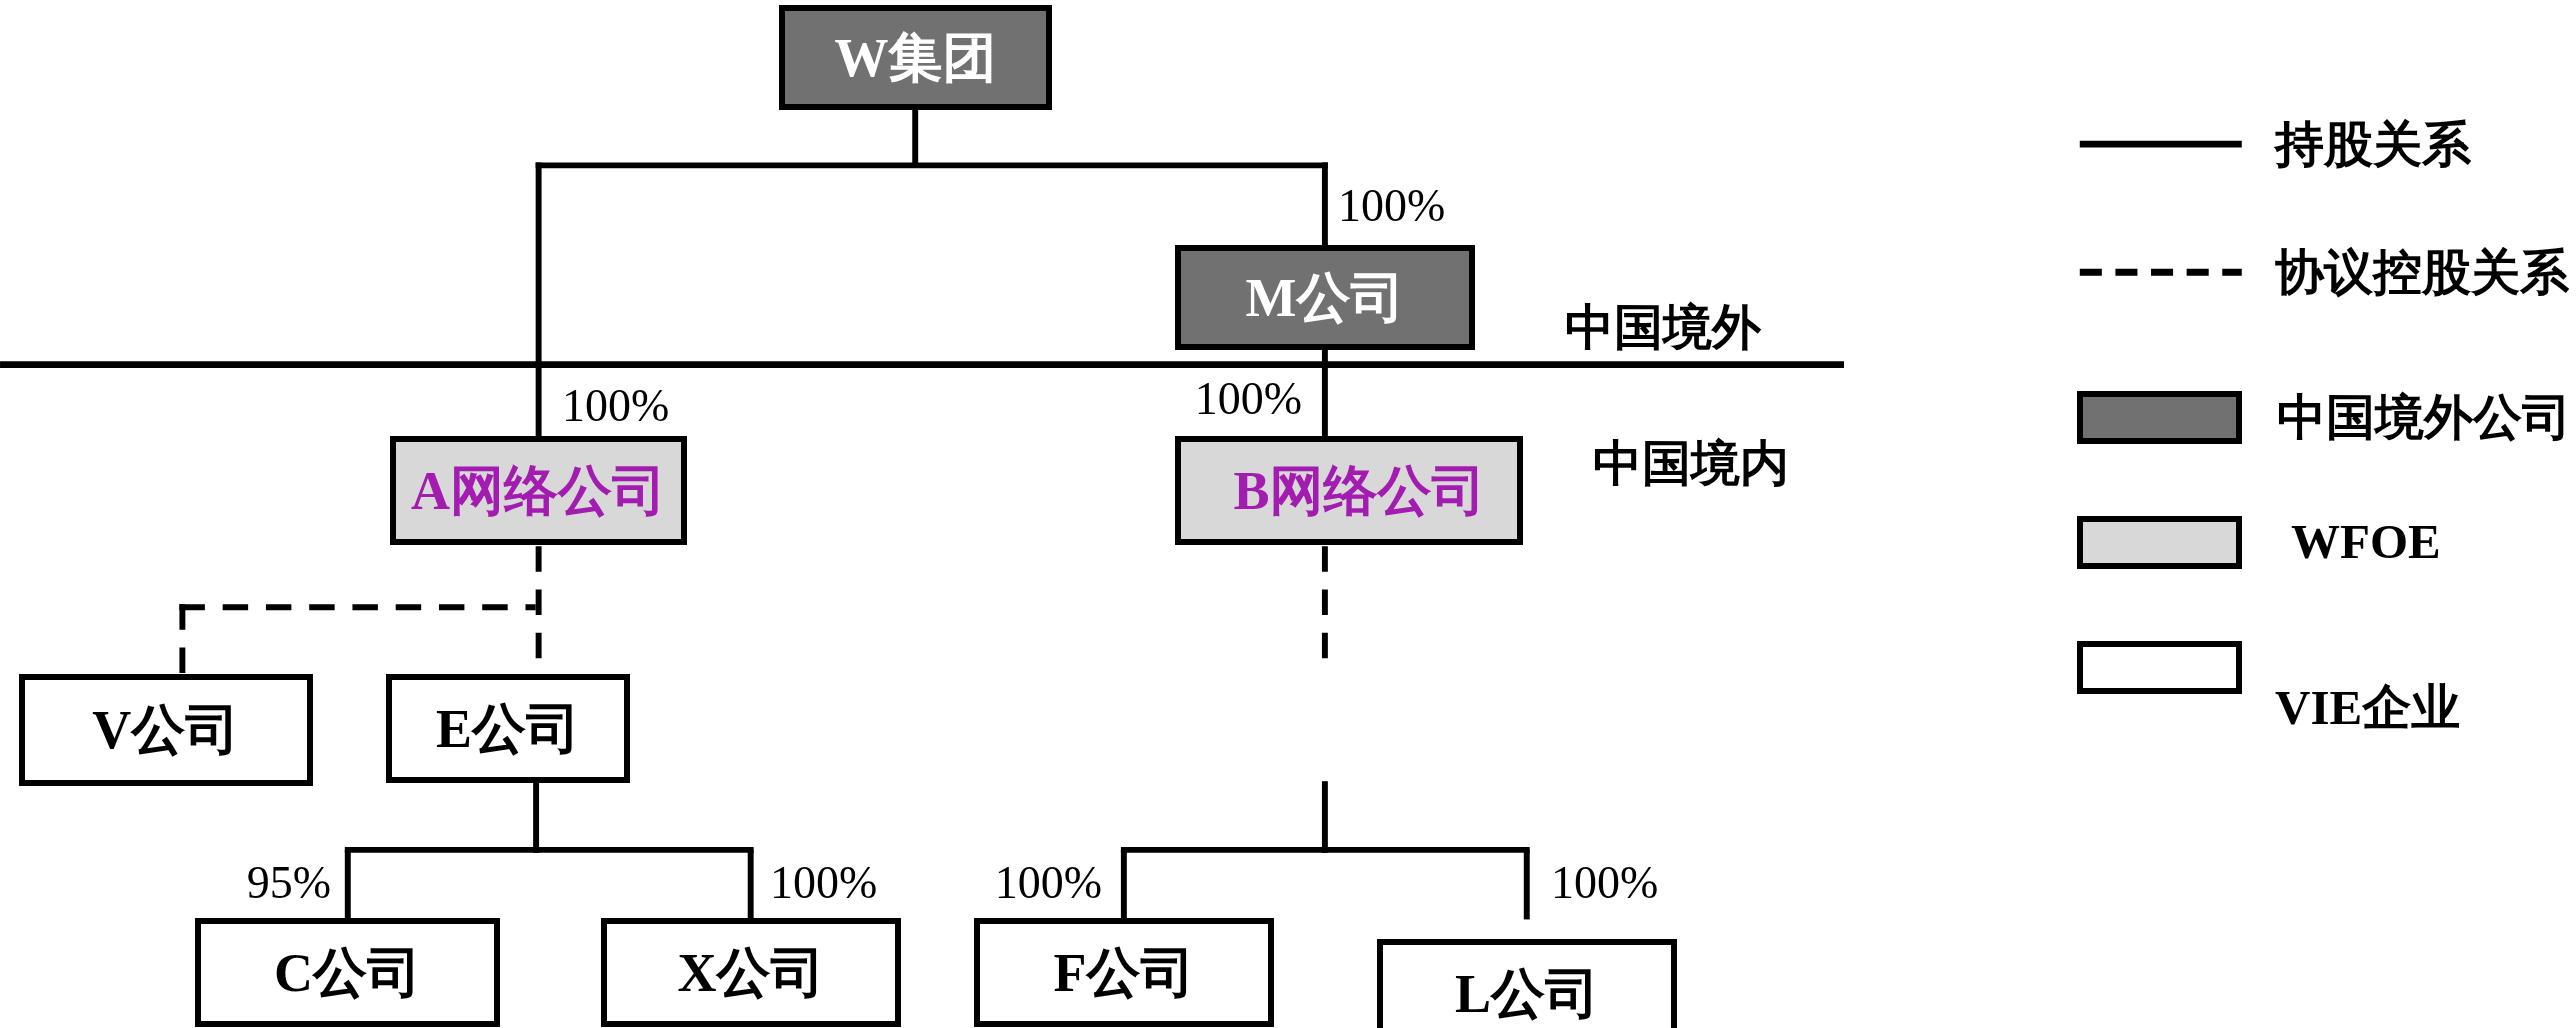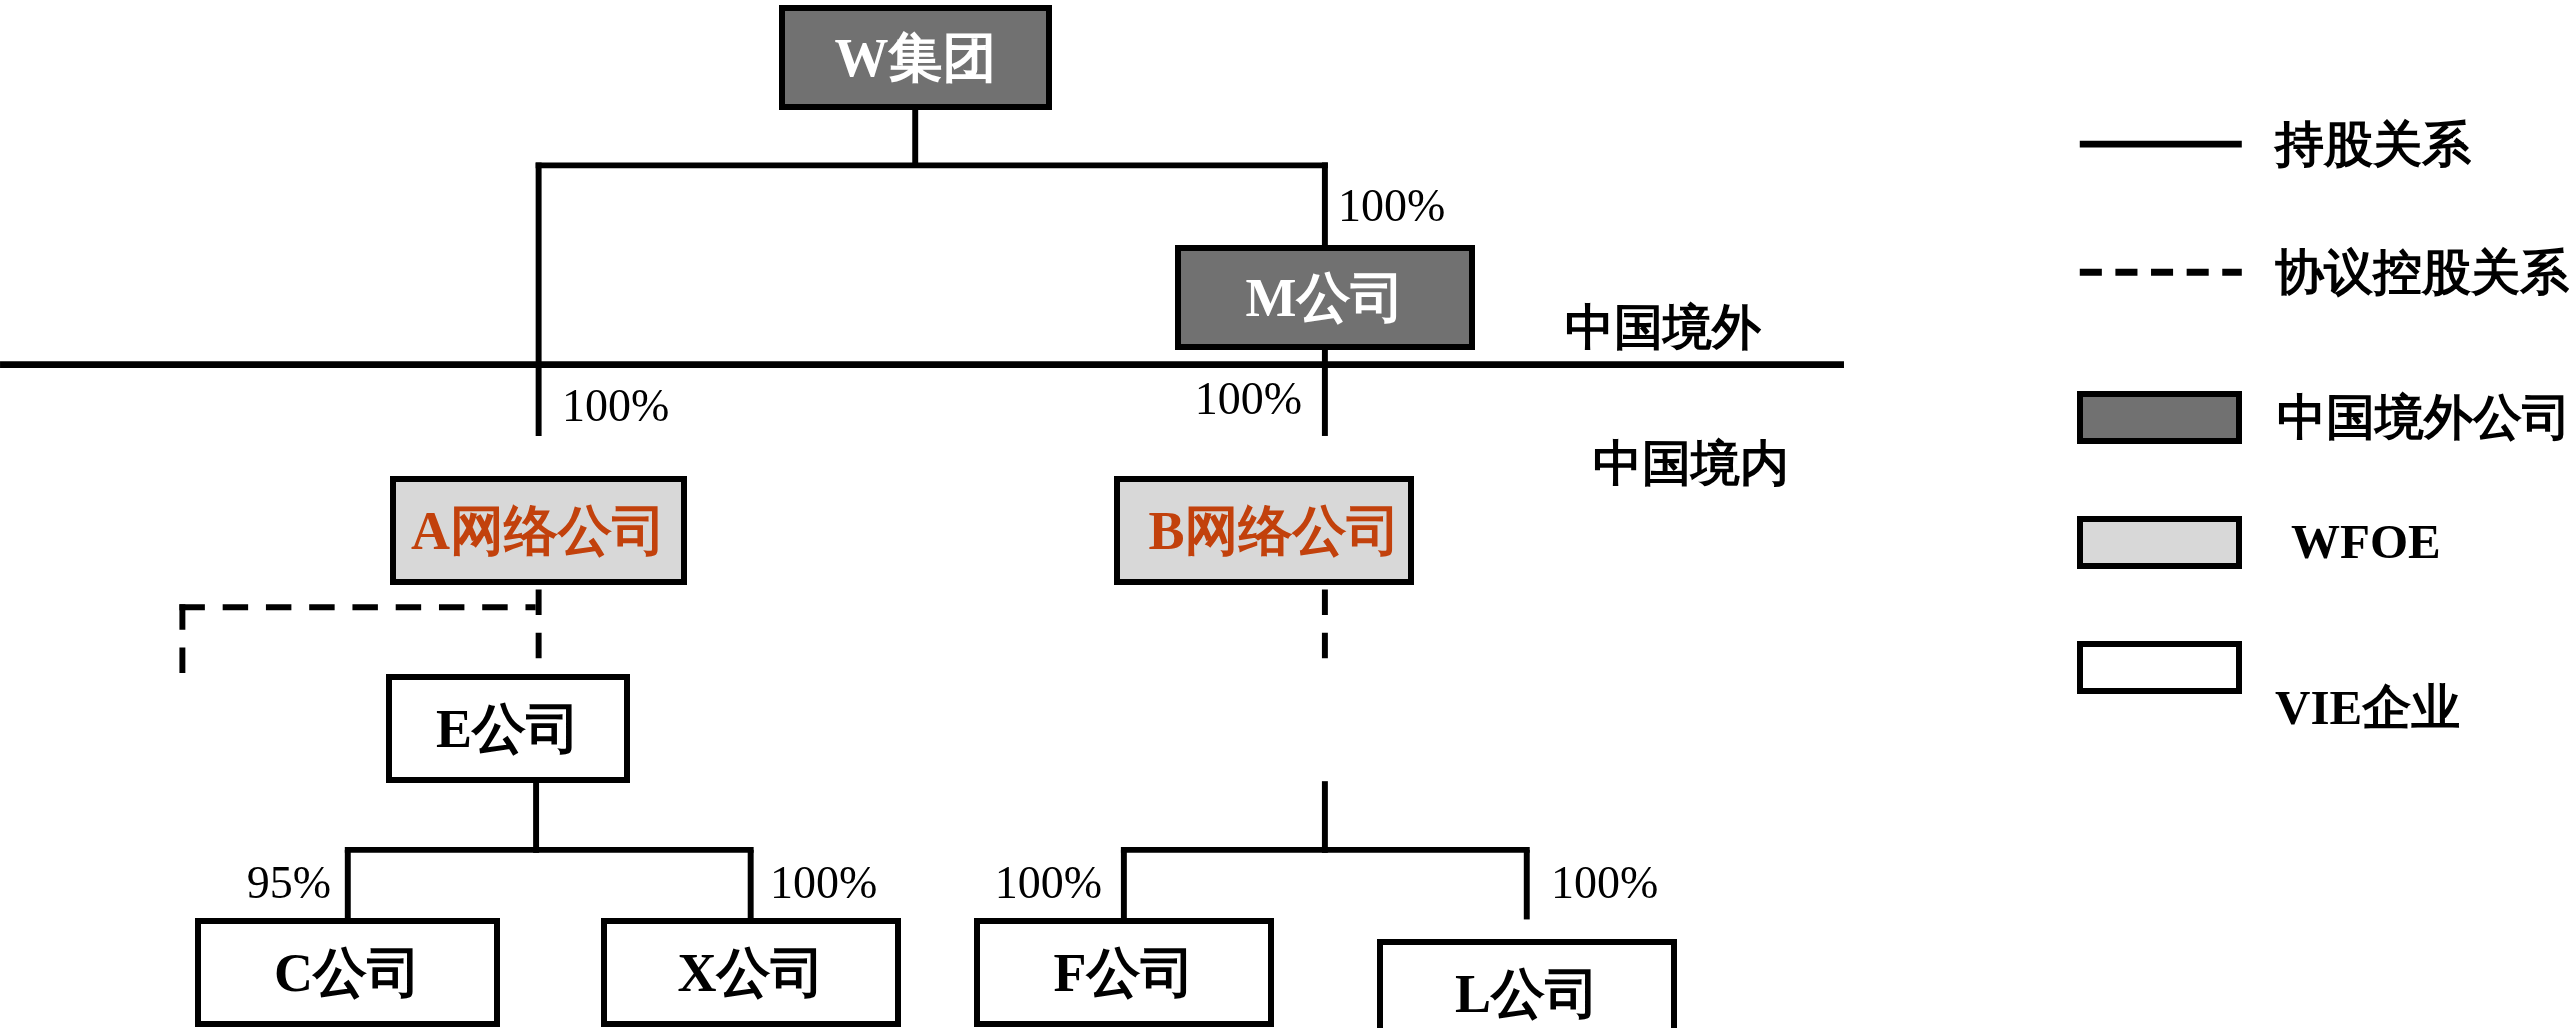--- a/index.html
+++ b/index.html
@@ -23,21 +23,21 @@
   #wires{position:absolute;left:0;top:0;width:2576px;height:1028px;}
   .node{
     position:absolute;
     border:6.8px solid var(--line);
     display:flex;align-items:center;justify-content:center;
     font-size:54px;font-weight:bold;line-height:1;
     background:var(--vie-fill);color:#000;
     white-space:nowrap;
   }
   .node.offshore{background:var(--offshore-fill);color:var(--offshore-text);}
-  .node.wfoe{background:var(--wfoe-fill);color:#c2410c;margin-top:40px;}
+  .node.wfoe{background:var(--wfoe-fill);color:#a21caf;}
   .pct{
     position:absolute;
     font-size:46px;font-weight:normal;color:#000;line-height:1;
     white-space:nowrap;
   }
   .pct.right{text-align:right;}
   .region-label{
     position:absolute;
     font-size:49px;font-weight:bold;color:#000;line-height:1.15;
     white-space:nowrap;
@@ -87,22 +87,23 @@
     <line x1="2452" y1="170" x2="2643" y2="170" stroke="var(--line)" stroke-width="8"></line>
     <line x1="2452" y1="321" x2="2643" y2="321" stroke="var(--line)" stroke-width="8" stroke-dasharray="26 16"></line>
   </svg>
 
   <div class="node offshore" style="left:779px;top:5.1px;width:273px;height:105px;">W集团</div>
 
   <div class="node offshore" style="left:1175px;top:245px;width:300px;height:105px;">M公司</div>
 
   <div class="node wfoe" style="left:390px;top:436px;width:297px;height:109px;">A网络公司</div>
 
-  <div class="node wfoe" style="left:1114px;top:436px;width:300px;height:109px;padding-left:21px;">B网络公司</div>
+  <div class="node wfoe" style="left:1175px;top:436px;width:348px;height:109px;padding-left:21px;">B网络公司</div>
 
+  <div class="node" style="left:18.7px;top:674px;width:294px;height:112px;">V公司</div>
 
   <div class="node" style="left:386px;top:674px;width:244px;height:109px;">E公司</div>
 
 
   <div class="node" style="left:195px;top:918px;width:305px;height:109px;">C公司</div>
 
   <div class="node" style="left:601px;top:918px;width:300px;height:109px;">X公司</div>
 
   <div class="node" style="left:974px;top:918px;width:300px;height:109px;">F公司</div>
 

